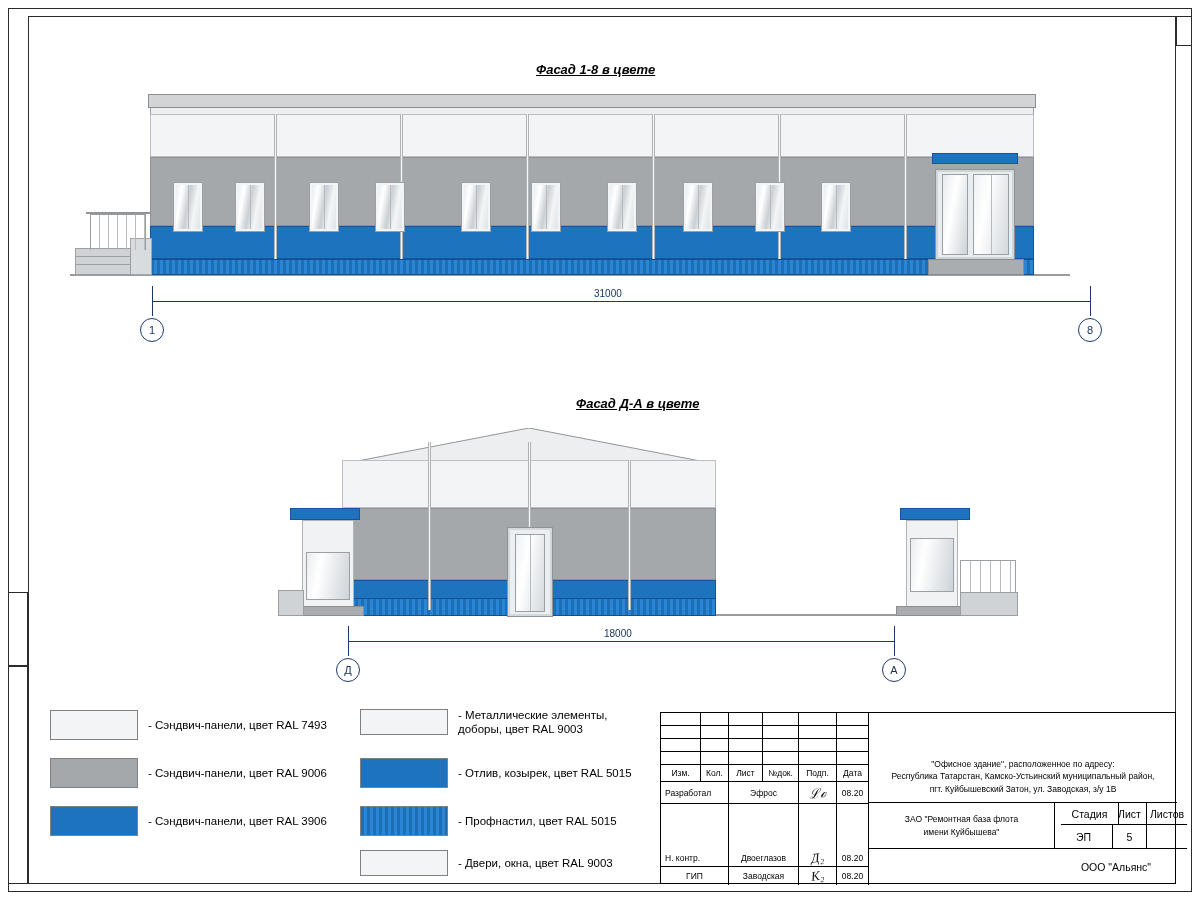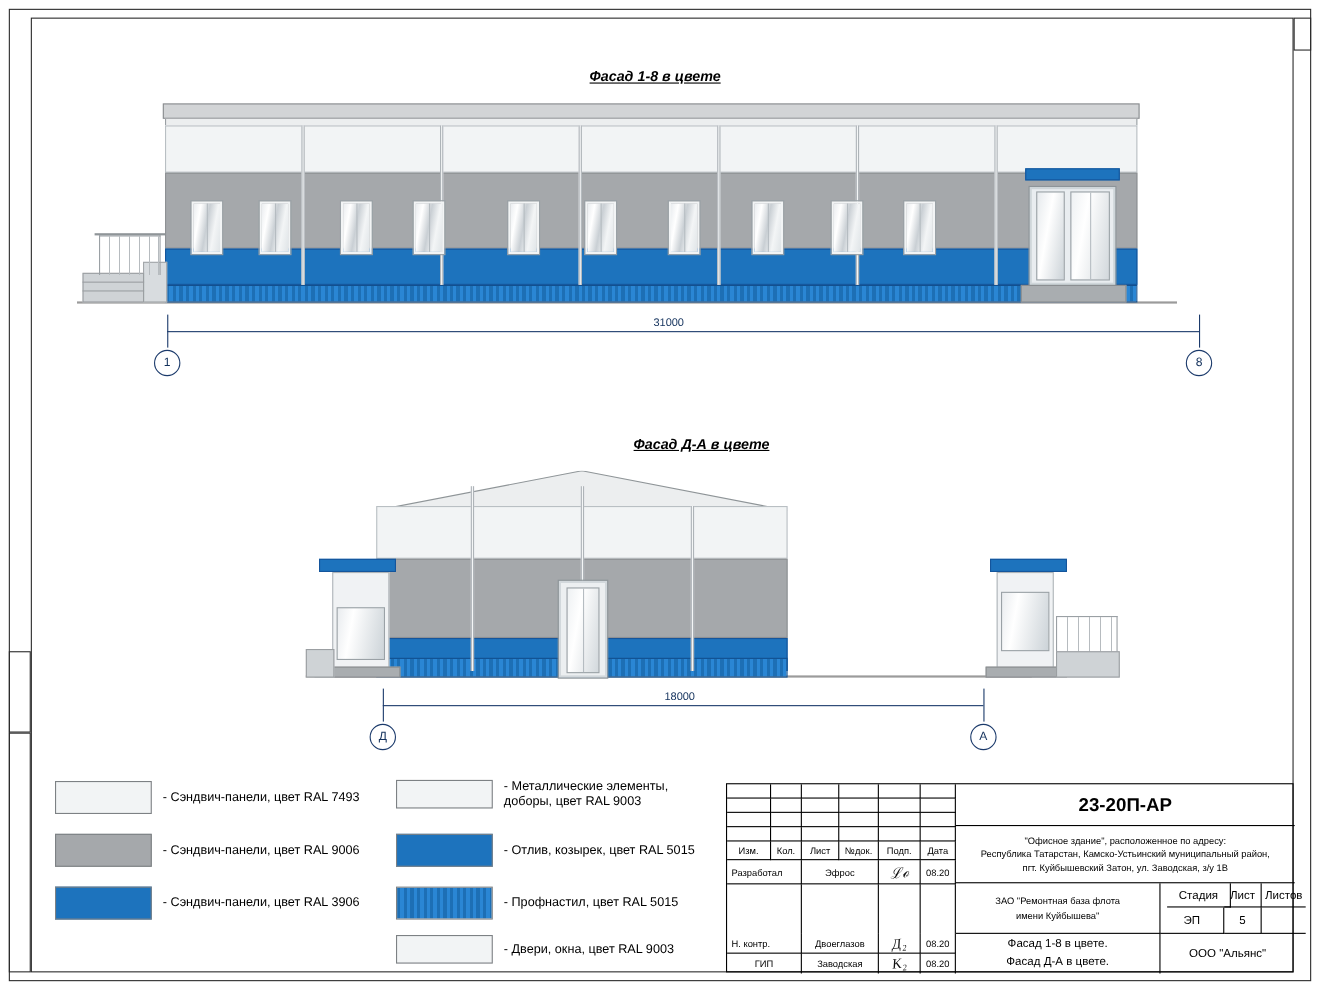--- a/index.html
+++ b/index.html
@@ -446,42 +446,37 @@
       </div>
     <div class="cell sm" style="left:176px; top:136px; width:32px; height:18px;">08.20</div>
 
     <div class="cell sm" style="left:0px;   top:154px; width:68px; height:18px; border-bottom:none;">ГИП</div>
     <div class="cell sm" style="left:68px;  top:154px; width:70px; height:18px; border-bottom:none;">Заводская</div>
     <div class="cell" style="left:138px; top:154px; width:38px; height:18px; border-bottom:none;">
         <span class="sig">К₂</span>
       </div>
     <div class="cell sm" style="left:176px; top:154px; width:32px; height:18px; border-bottom:none;">08.20</div>
 
-    <div class="cell big" style="left:208px; top:0px; width:308px; height:38px; border-right:none;">23-20П-АР</div>
 
     <div class="cell sm" style="left:208px; top:38px; width:308px; height:52px; border-right:none; flex-direction:column; line-height:1.45;">
       <span>"Офисное здание", расположенное по адресу:</span>
       <span>Республика Татарстан, Камско-Устьинский муниципальный район,</span>
       <span>пгт. Куйбышевский Затон, ул. Заводская, з/у 1В</span>
     </div>
 
     <div class="cell sm" style="left:208px; top:90px; width:186px; height:46px; flex-direction:column; line-height:1.45;">
       <span>ЗАО "Ремонтная база флота</span>
       <span>имени Куйбышева"</span>
     </div>
 
     <div class="cell md" style="left:400px; top:90px; width:58px; height:22px;">Стадия</div>
     <div class="cell md" style="left:452px; top:90px; width:34px; height:22px;">Лист</div>
     <div class="cell md" style="left:486px; top:90px; width:40px; height:22px; border-right:none;">Листов</div>
 
     <div class="cell md" style="left:394px; top:112px; width:58px; height:24px;">ЭП</div>
     <div class="cell md" style="left:452px; top:112px; width:34px; height:24px;">5</div>
     <div class="cell md" style="left:486px; top:112px; width:40px; height:24px; border-right:none;"></div>
 
-    <div class="cell md" style="left:208px; top:136px; width:186px; height:36px; border-bottom:none; flex-direction:column; line-height:1.5;">
-      <span>Фасад 1-8 в цвете.</span>
-      <span>Фасад Д-А в цвете.</span>
-    </div>
 
     <div class="cell md" style="left:394px; top:136px; width:122px; height:36px; border-right:none; border-bottom:none;">ООО "Альянс"</div>
   </div>
 
 </div>
 
 </body></html>

